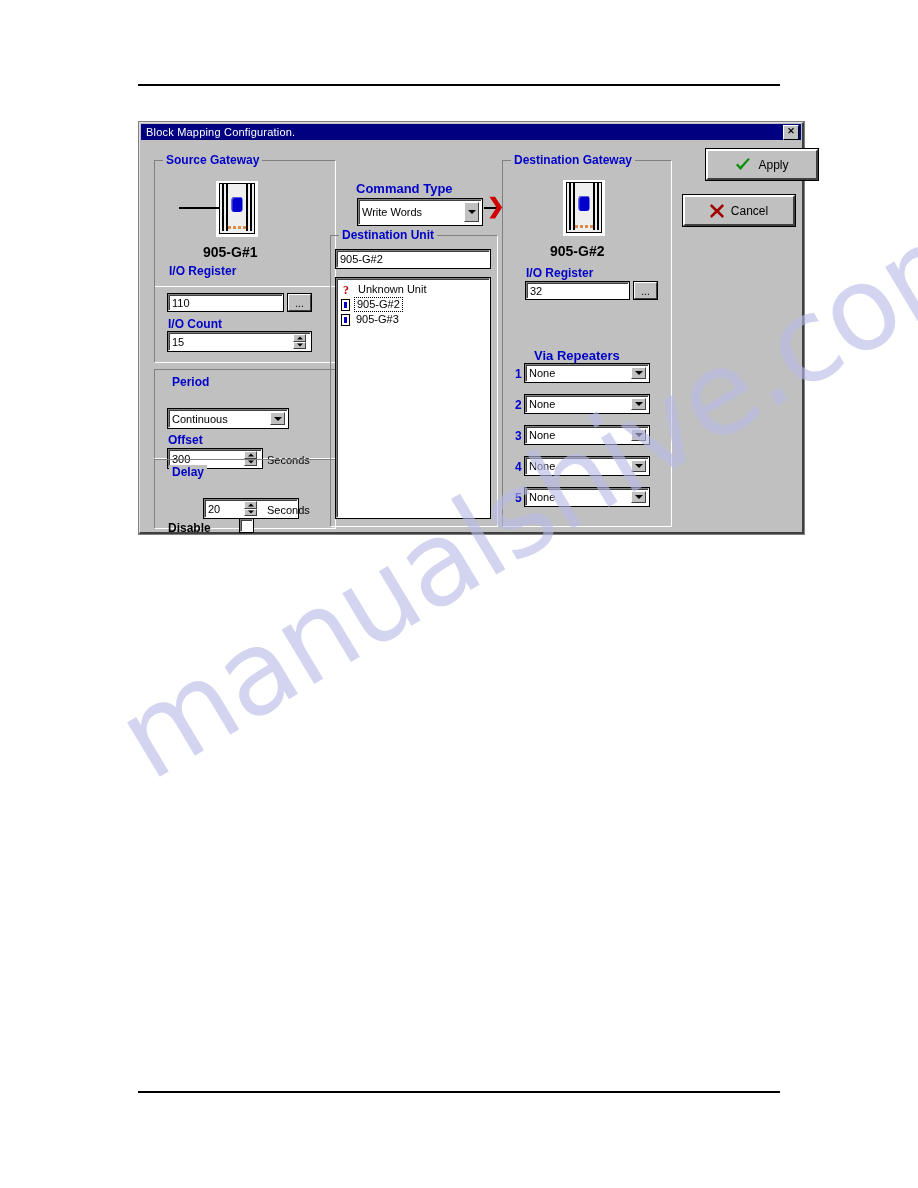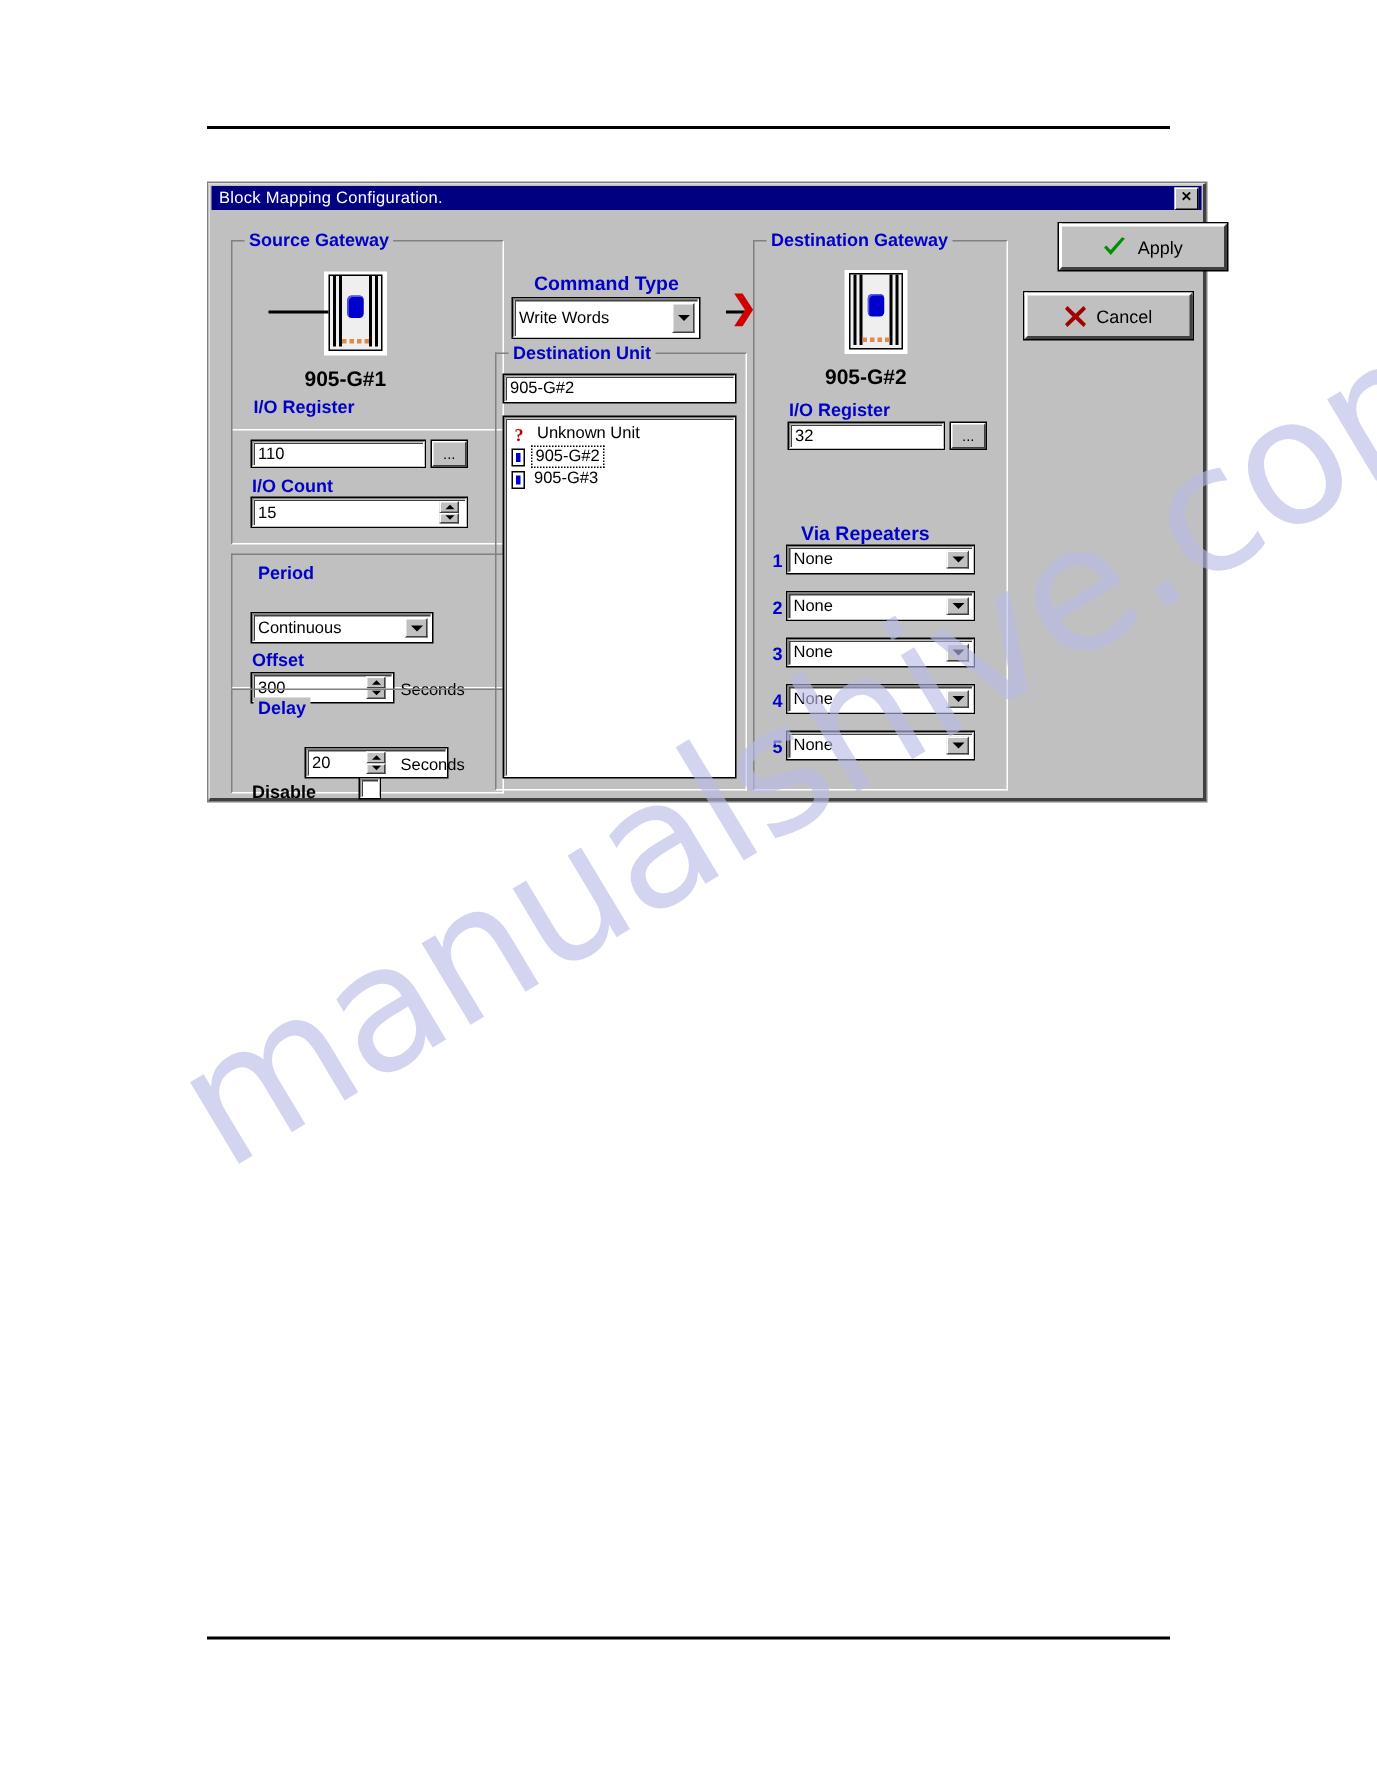--- a/index.html
+++ b/index.html
@@ -268,21 +268,21 @@
   <div class="spin" style="left:104px;top:378px;height:15px;">
     <div class="up"></div>
       <div class="dn"></div>
   </div>
   <span class="lbl-plain" style="left:127px;top:381px;">Seconds</span>
   <span class="lbl-black" style="left:28px;top:398px;text-align:center;">Disable</span>
   <div class="cbox" style="left:100px;top:396px;"></div>
 
   <div class="hline" style="left:39px;top:84px;width:40px;"></div>
   <span class="lbl-blue" style="left:216px;top:58px;font-size:13px;">Command Type</span>
-  <div class="combo" style="left:202px;top:76px;width:124px;height:26px;">
+  <div class="combo" style="left:218px;top:76px;width:124px;height:26px;">
     <span>Write Words</span>
     <span class="arrow"></span>
   </div>
   <div class="hline" style="left:344px;top:84px;width:14px;"></div>
   <span id="red-arrow" style="left:347px;top:74px;">❯</span>
 
   <div class="gbox" style="left:190px;top:112px;width:166px;height:290px;">
     <span class="gbox-legend">Destination Unit</span>
   </div>
   <div class="field outline" style="left:196px;top:127px;width:154px;height:18px;">905-G#2</div>

